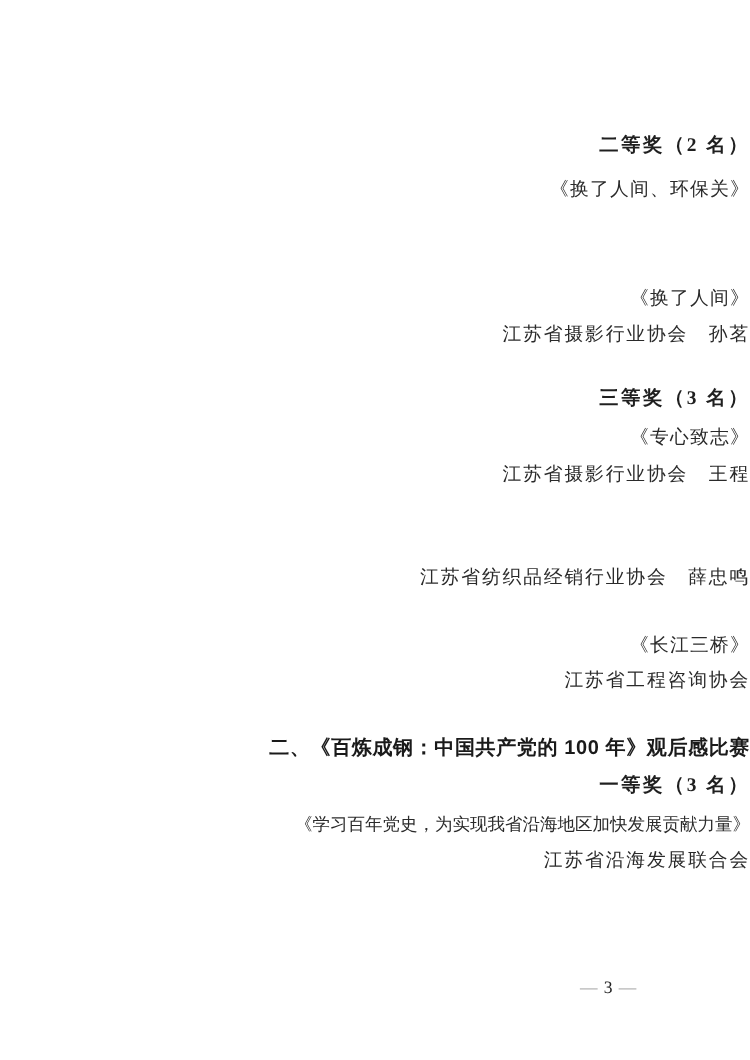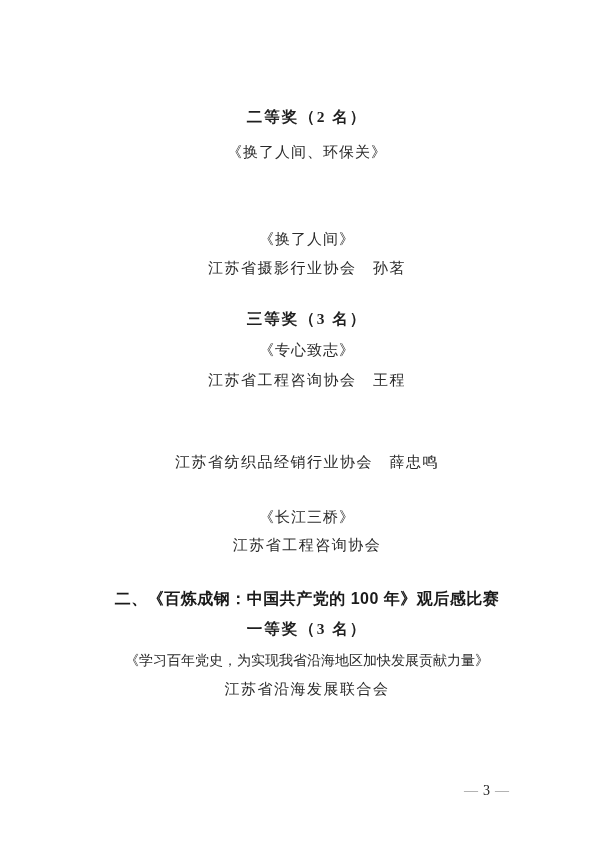--- a/index.html
+++ b/index.html
@@ -13,21 +13,21 @@
     height: 848px;
     background: #ffffff;
     font-family: "Liberation Serif", "DejaVu Serif", serif;
     color: #2a2a2a;
     overflow: hidden;
   }
   .line {
     position: absolute;
     left: 14px;
     right: 0;
-    text-align: center;
+    text-align: right;
     font-size: 15px;
     letter-spacing: 1.5px;
     line-height: 22px;
     white-space: nowrap;
   }
   .award-header {
     font-weight: bold;
     font-size: 15.5px;
     letter-spacing: 2px;
     color: #1f1f1f;
@@ -77,21 +77,21 @@
   <div class="line award-header" style="top:106px">二等奖（2 名）</div>
 
   <div class="line entry-title" style="top:141px">《换了人间、环保关》</div>
 
   <div class="line entry-title" style="top:228px">《换了人间》</div>
   <div class="line entry-attribution" style="top:257px">江苏省摄影行业协会　孙茗</div>
 
   <div class="line award-header" style="top:308px">三等奖（3 名）</div>
 
   <div class="line entry-title" style="top:339px">《专心致志》</div>
-  <div class="line entry-attribution" style="top:369px">江苏省工程咨询协会　王程</div>
+  <div class="line entry-attribution" style="top:369px">江苏省摄影行业协会　王程</div>
 
   <div class="line entry-attribution" style="top:451px">江苏省纺织品经销行业协会　薛忠鸣</div>
 
   <div class="line entry-title" style="top:506px">《长江三桥》</div>
   <div class="line entry-attribution" style="top:534px">江苏省工程咨询协会</div>
 
   <div class="line section-heading" style="top:588px">二、《百炼成钢：中国共产党的 100 年》观后感比赛</div>
 
   <div class="line award-header" style="top:618px">一等奖（3 名）</div>
 

